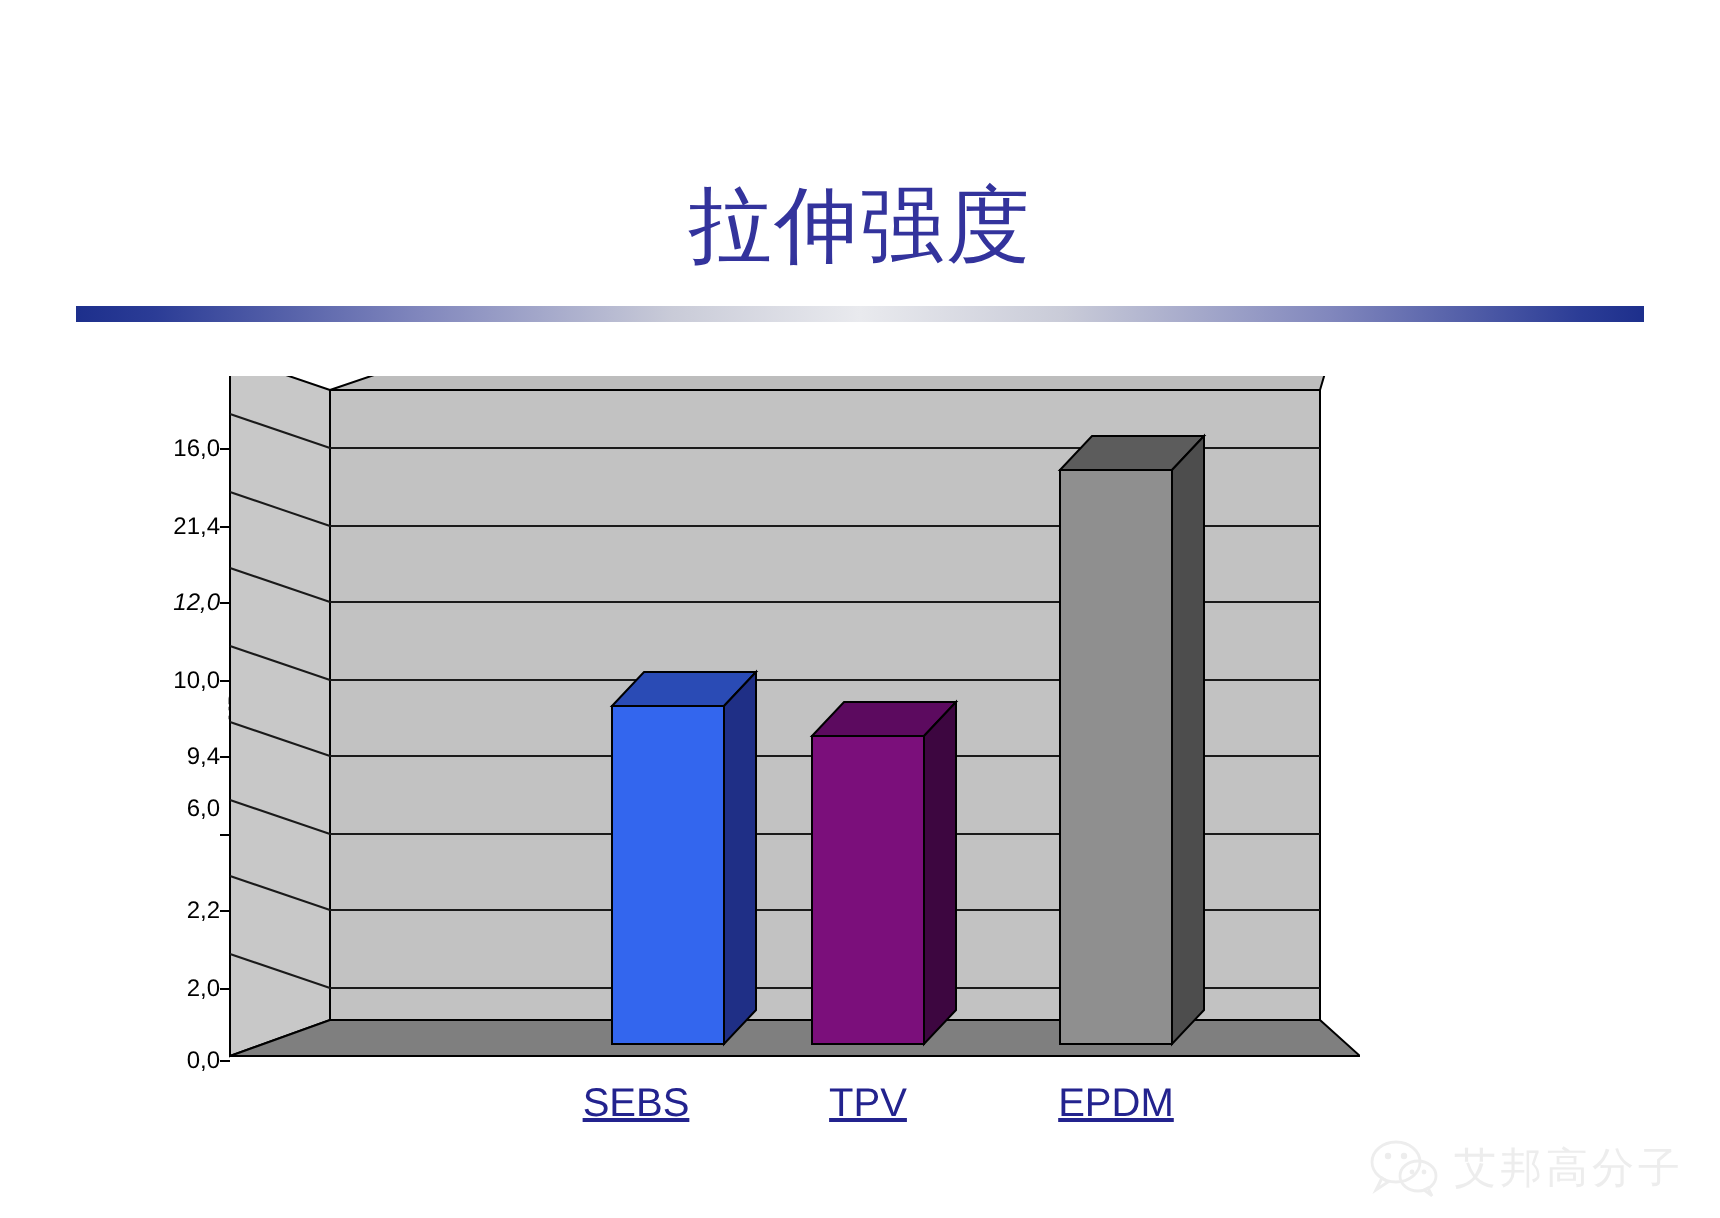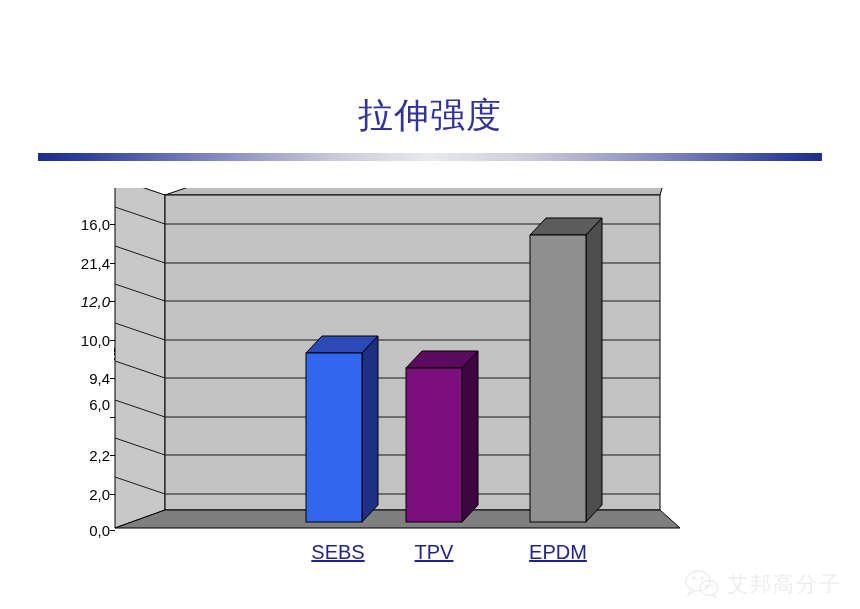--- a/index.html
+++ b/index.html
@@ -18,22 +18,22 @@
     overflow: hidden;
   }
 
   
   #slide-title {
     position: absolute;
     left: 0;
     top: 90px;
     width: 860px;
     text-align: center;
-    font-family: Liberation Serif, serif;
-    font-size: 35px;
+    font-family: Liberation Mono, monospace;
+    font-size: 42px;
     line-height: 52px;
     font-weight: 400;
     color: #33339c;
     letter-spacing: 1px;
     white-space: nowrap;
   }
 
   
   #title-divider {
     position: absolute;
@@ -61,21 +61,21 @@
     width: 570px;
     height: 360px;
   }
 
   
   .ytick-label {
     position: absolute;
     right: 0;
     width: 44px;
     text-align: right;
-    font-size: 15px;
+    font-size: 12px;
     line-height: 9px;
     color: #000000;
     font-family: "Liberation Sans", sans-serif;
   }
   #ytick-labels {
     position: absolute;
     left: -48px;
     top: 0;
     width: 48px;
     height: 360px;
@@ -214,21 +214,21 @@
         <rect x="296" y="180" width="56" height="154" fill="#7b0f7b" stroke="#000000" stroke-width="1"></rect>
       </g>
 
       <g>
         <polygon points="420,47 436,30 492,30 476,47" fill="#5c5c5c" stroke="#000000" stroke-width="1"></polygon>
         <polygon points="476,47 492,30 492,317 476,334" fill="#4d4d4d" stroke="#000000" stroke-width="1"></polygon>
         <rect x="420" y="47" width="56" height="287" fill="#8f8f8f" stroke="#000000" stroke-width="1"></rect>
       </g>
     </svg>
 
-    <div class="cat-label" style="left:180px; top:352px; width:96px;">SEBS</div>
+    <div class="cat-label" style="left:160px; top:352px; width:96px;">SEBS</div>
     <div class="cat-label" style="left:400px; top:352px; width:96px;">EPDM</div>
     <div class="cat-label" style="left:276px; top:352px; width:96px;">TPV</div>
   </div>
 
   <div id="watermark">
     <svg id="watermark-logo" viewBox="0 0 34 30">
       <ellipse cx="13" cy="12" rx="12" ry="10" fill="none" stroke="#ededed" stroke-width="1.4"></ellipse>
       <path d="M6 20 L3 26 L9 22 Z" fill="none" stroke="#ededed" stroke-width="1.4"></path>
       <circle cx="9" cy="9" r="1.6" fill="#ededed"></circle>
       <circle cx="17" cy="9" r="1.6" fill="#ededed"></circle>

